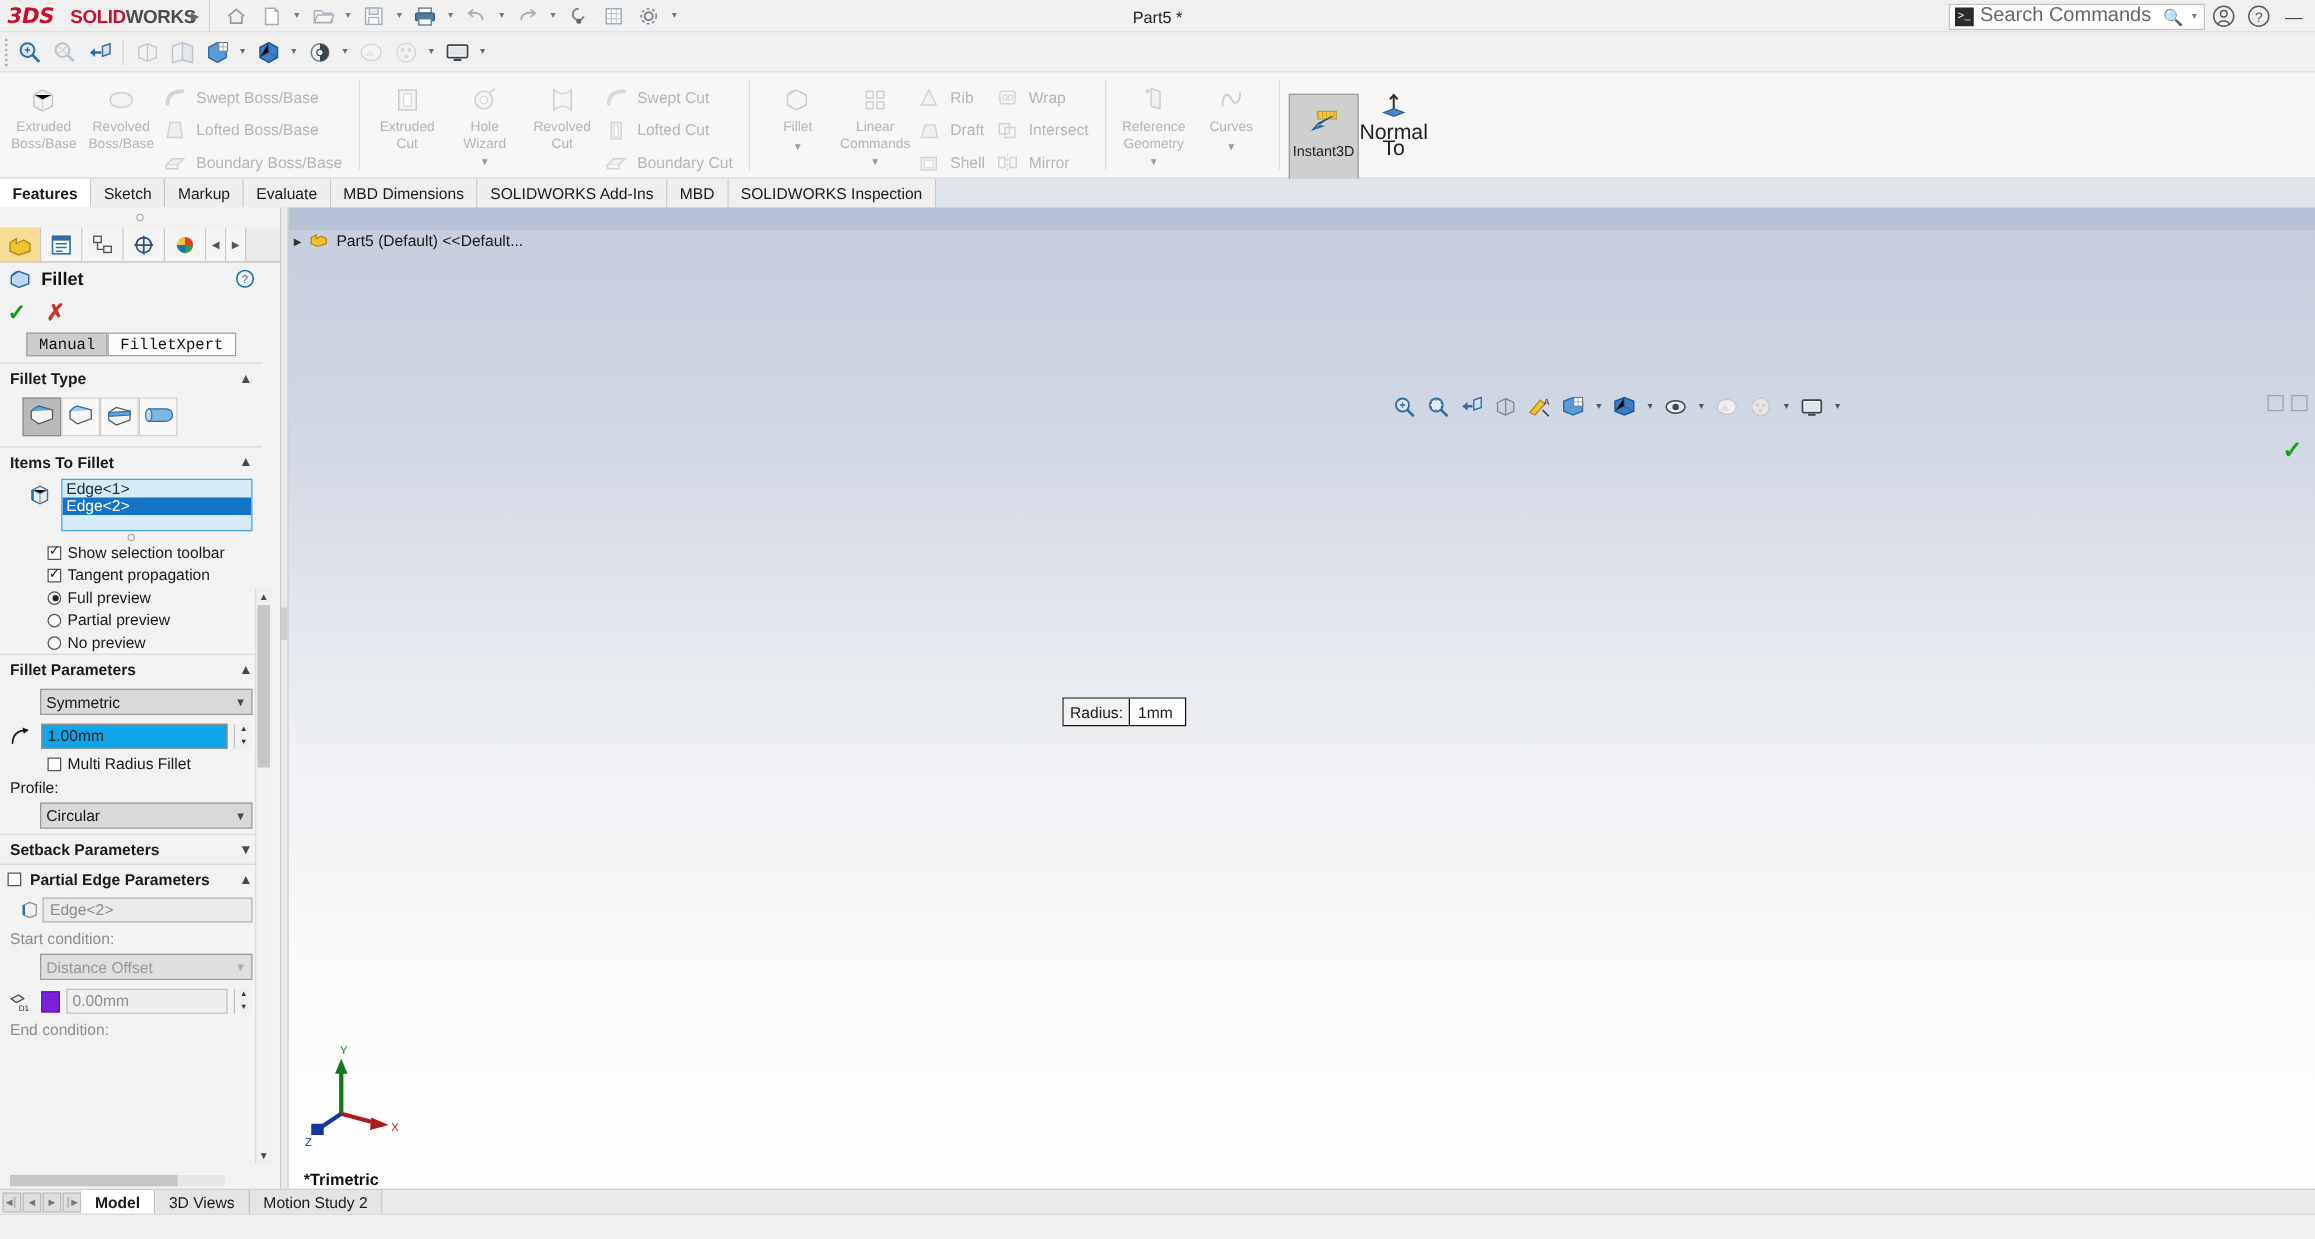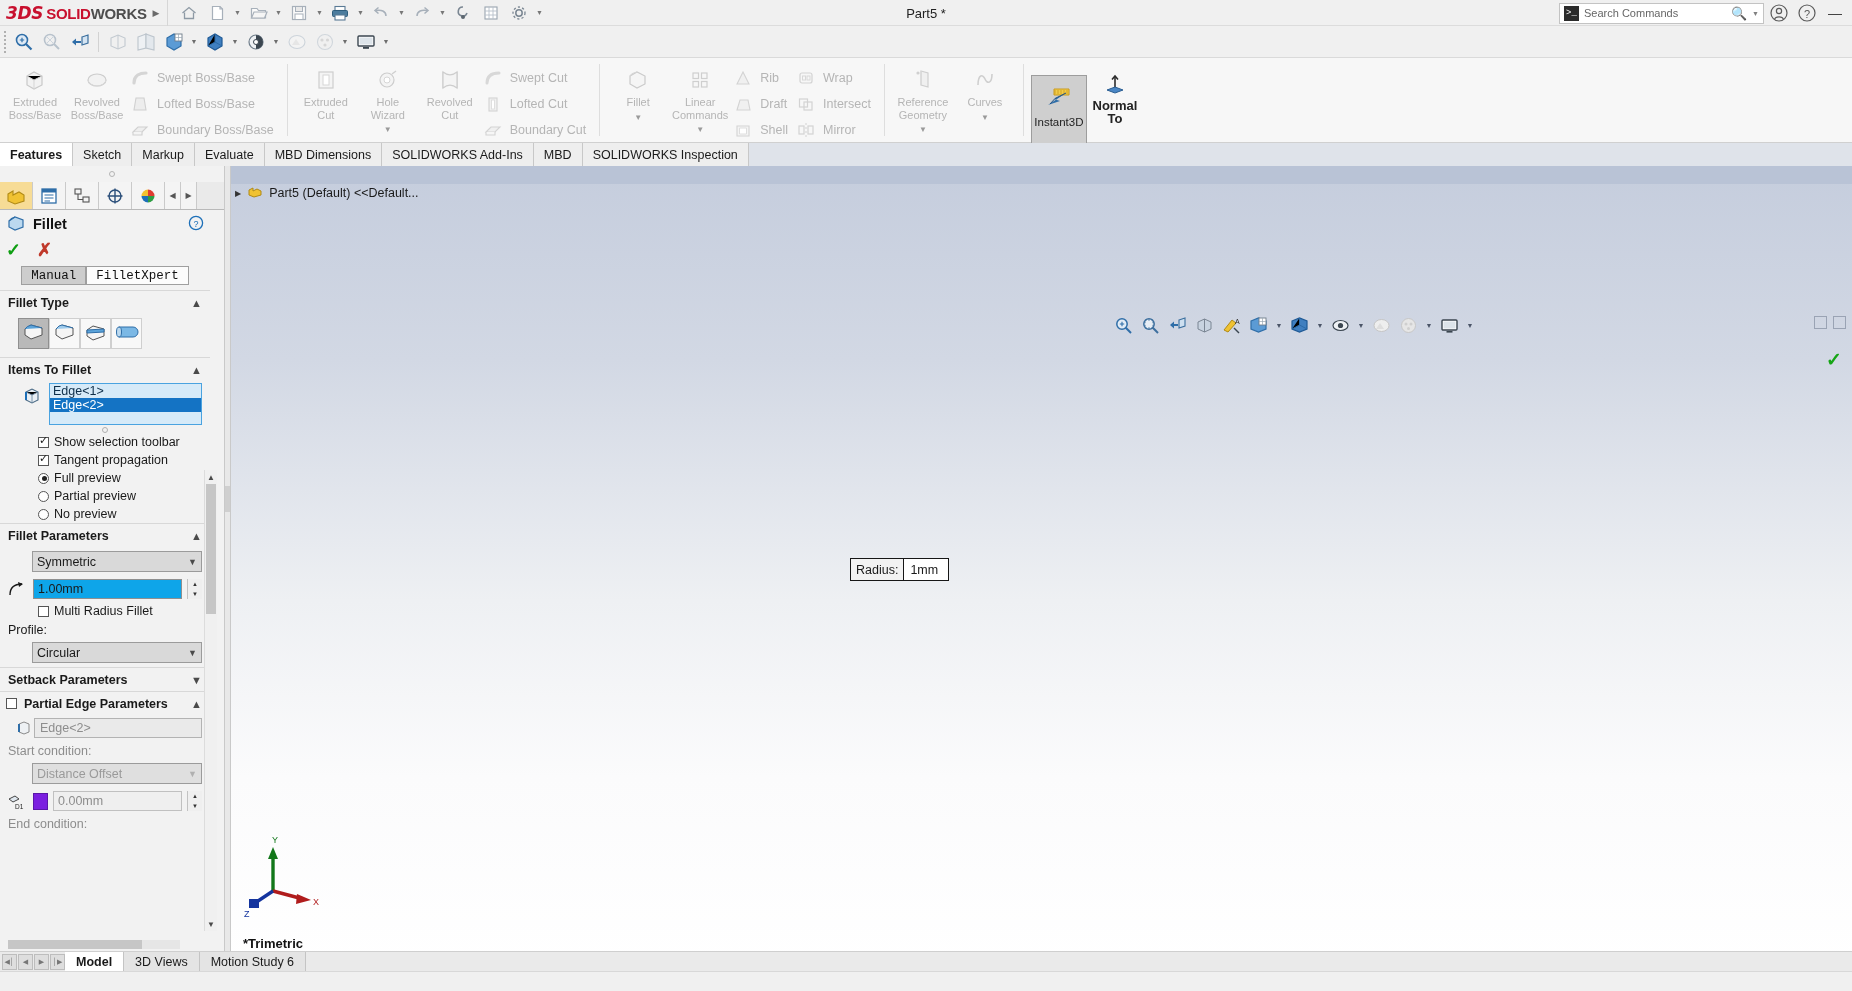--- a/index.html
+++ b/index.html
@@ -14,41 +14,41 @@
   .app { position:relative; width:1852px; height:991px; }
 
   
   .titlebar {
     position:absolute; left:0; top:0; width:1852px; height:26px;
     background:#f0f0f0; border-bottom:1px solid #dcdcdc;
     display:flex; align-items:center;
   }
   .logo-area { width:145px; height:26px; display:flex; align-items:center; padding-left:6px; }
   .sw-logo { display:flex; align-items:baseline; font-weight:bold; letter-spacing:-0.3px;}
-  .sw-ds { color:#c8102e; font-size:17px; font-style:italic; font-weight:900; margin-right:3px; font-family:"DejaVu Sans", sans-serif;}
+  .sw-ds { color:#c8102e; font-size:17px; font-style:italic; font-weight:900; margin-right:13px; font-family:"DejaVu Sans", sans-serif;}
   .sw-solid { color:#c8102e; font-size:15px; font-weight:bold; }
   .sw-works { color:#4d4d4d; font-size:15px; font-weight:bold; }
   .tb-arrow { width:22px; text-align:center; color:#6a6a6a; font-size:9px; }
   .tb-sep { width:1px; height:26px; background:#d6d6d6; }
   .qat { display:flex; align-items:center; height:26px; padding-left:8px; gap:2px; }
   .qat-btn { width:26px; height:24px; display:flex; align-items:center; justify-content:center; }
   .qat-dd { width:11px; height:24px; display:flex; align-items:center; justify-content:center; color:#777; font-size:7px; }
   .title-center {
     position:absolute; left:0; right:0; top:0; height:26px;
     display:flex; align-items:center; justify-content:center;
     font-size:13px; color:#222; pointer-events:none;
   }
   .tb-right { position:absolute; right:0; top:0; height:26px; display:flex; align-items:center; gap:2px; padding-right:4px; }
   .searchbox {
     width:205px; height:21px; background:#fff; border:1px solid #c3c3c3;
     display:flex; align-items:center; gap:5px; padding:0 4px; font-size:12px; color:#555;
   }
   .search-ico { width:15px; height:15px; background:#2b2b2b; color:#fff; font-size:9px;
     display:flex; align-items:center; justify-content:center; font-family:"Liberation Mono", monospace; }
-  .search-txt { flex:1; color:#666; font-size:11px; }
+  .search-txt { flex:1; color:#666; font-size:16px; }
   .search-mag { color:#707070; font-size:13px; }
   .search-cv { color:#808080; font-size:7px; }
   .circ-btn { width:26px; height:26px; display:flex; align-items:center; justify-content:center; color:#5a5a5a; font-size:15px; }
   .min-btn { width:26px; height:26px; display:flex; align-items:center; justify-content:center; color:#444; font-size:14px; }
 
   
   .viewstrip {
     position:absolute; left:0; top:26px; width:1852px; height:32px;
     background:#f0f0f0; border-bottom:1px solid #dadada;
     display:flex; align-items:center; padding-left:4px; gap:1px;
@@ -76,21 +76,21 @@
   .col-items { display:flex; flex-direction:column; padding-top:4px; }
   .sm-item { display:flex; align-items:center; height:26px; color:#b5b5b5; font-size:12.5px; gap:5px; padding-right:6px; }
   .sm-ico { width:24px; height:22px; display:flex; align-items:center; justify-content:center; flex:0 0 24px; }
   .dd-caret { color:#9a9a9a; font-size:8px; text-align:center; width:100%; margin-top:3px;}
   .instant3d {
     width:56px; height:77px; margin-top:14px;
     background:#cfcfcf; border:1px solid #9d9d9d;
     display:flex; flex-direction:column; align-items:center; padding-top:8px;
     color:#222; font-size:11.5px;
   }
-  .normalto { width:56px; display:flex; flex-direction:column; align-items:center; padding-top:10px; color:#222; font-size:13px; line-height:13px; text-align:center;font-weight:bold; }
+  .normalto { width:56px; display:flex; flex-direction:column; align-items:center; padding-top:10px; color:#222; font-size:17px; line-height:13px; text-align:center; }
 
   
   .cmdtabs {
     position:absolute; left:0; top:143px; width:1852px; height:23px;
     background:#e9e9e9; display:flex; align-items:stretch; font-size:12.5px;
   }
   .ctab {
     display:flex; align-items:center; padding:0 10px;
     border-right:1px solid #c8c8c8; color:#1a1a1a; background:#eeeeee;
   }
@@ -1139,19 +1139,19 @@
       <div class="navb">▶</div>
       <div class="navb">│▶</div>
     </div>
     <div class="btab sel">
         <span>Model</span>
       </div>
     <div class="btab">
         <span>3D Views</span>
       </div>
     <div class="btab">
-        <span>Motion Study 6</span>
+        <span>Motion Study 2</span>
       </div>
     <div class="btab-fill"></div>
   </div>
 
   <div class="statusbar"></div>
 </div>
 
 </body></html>

